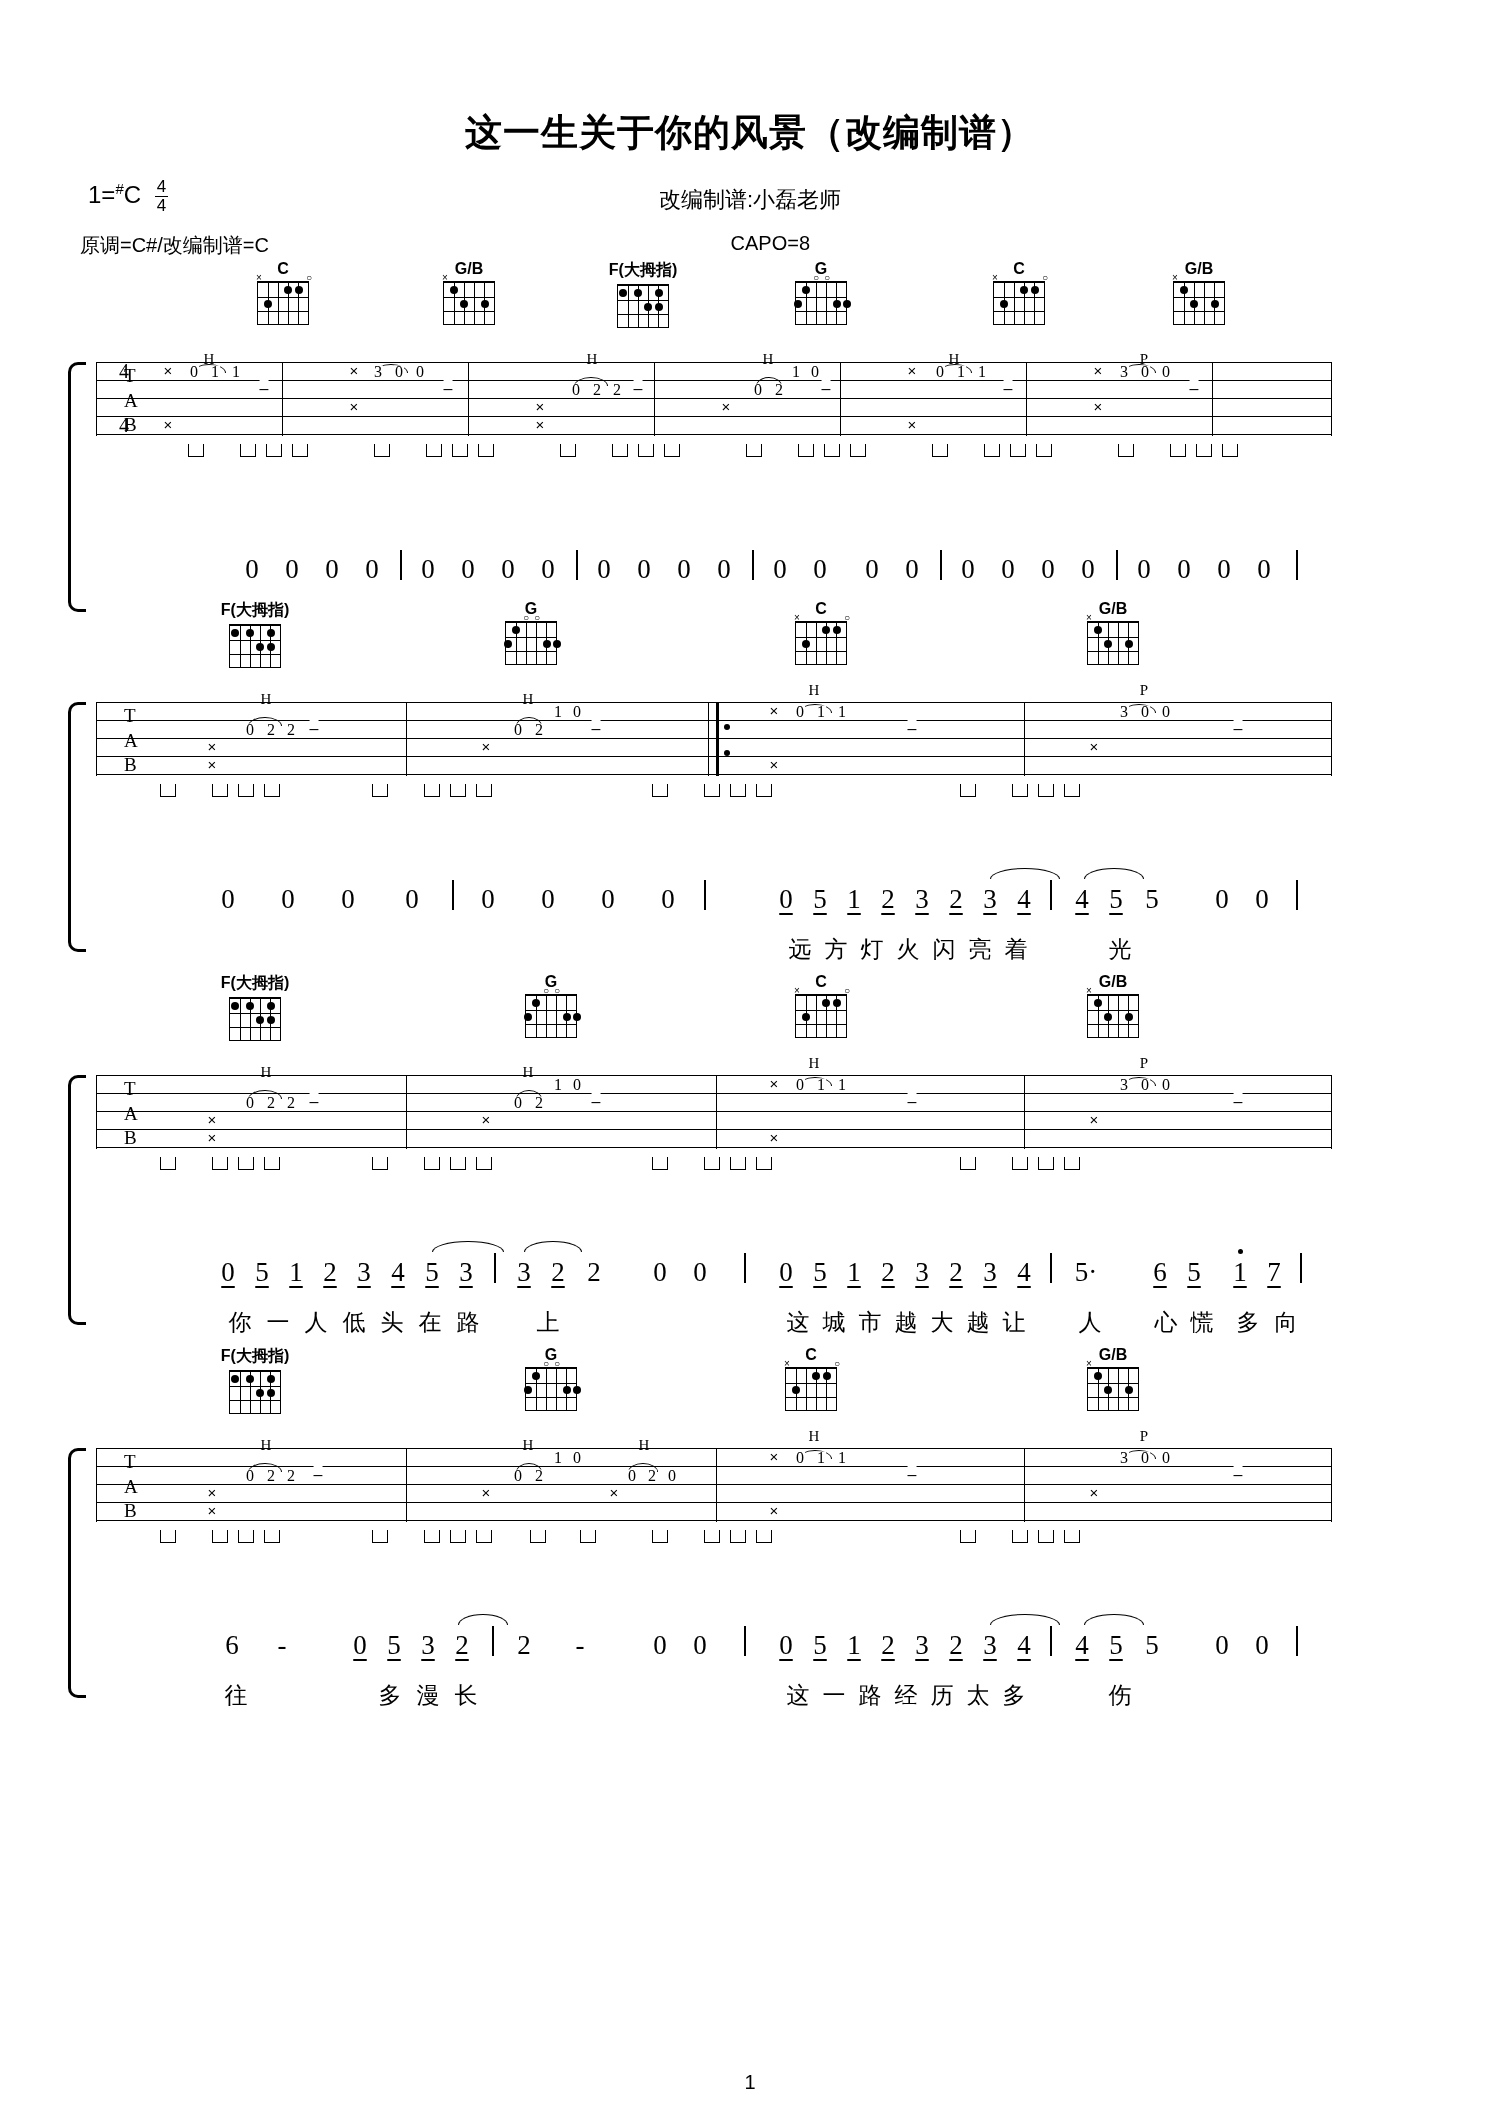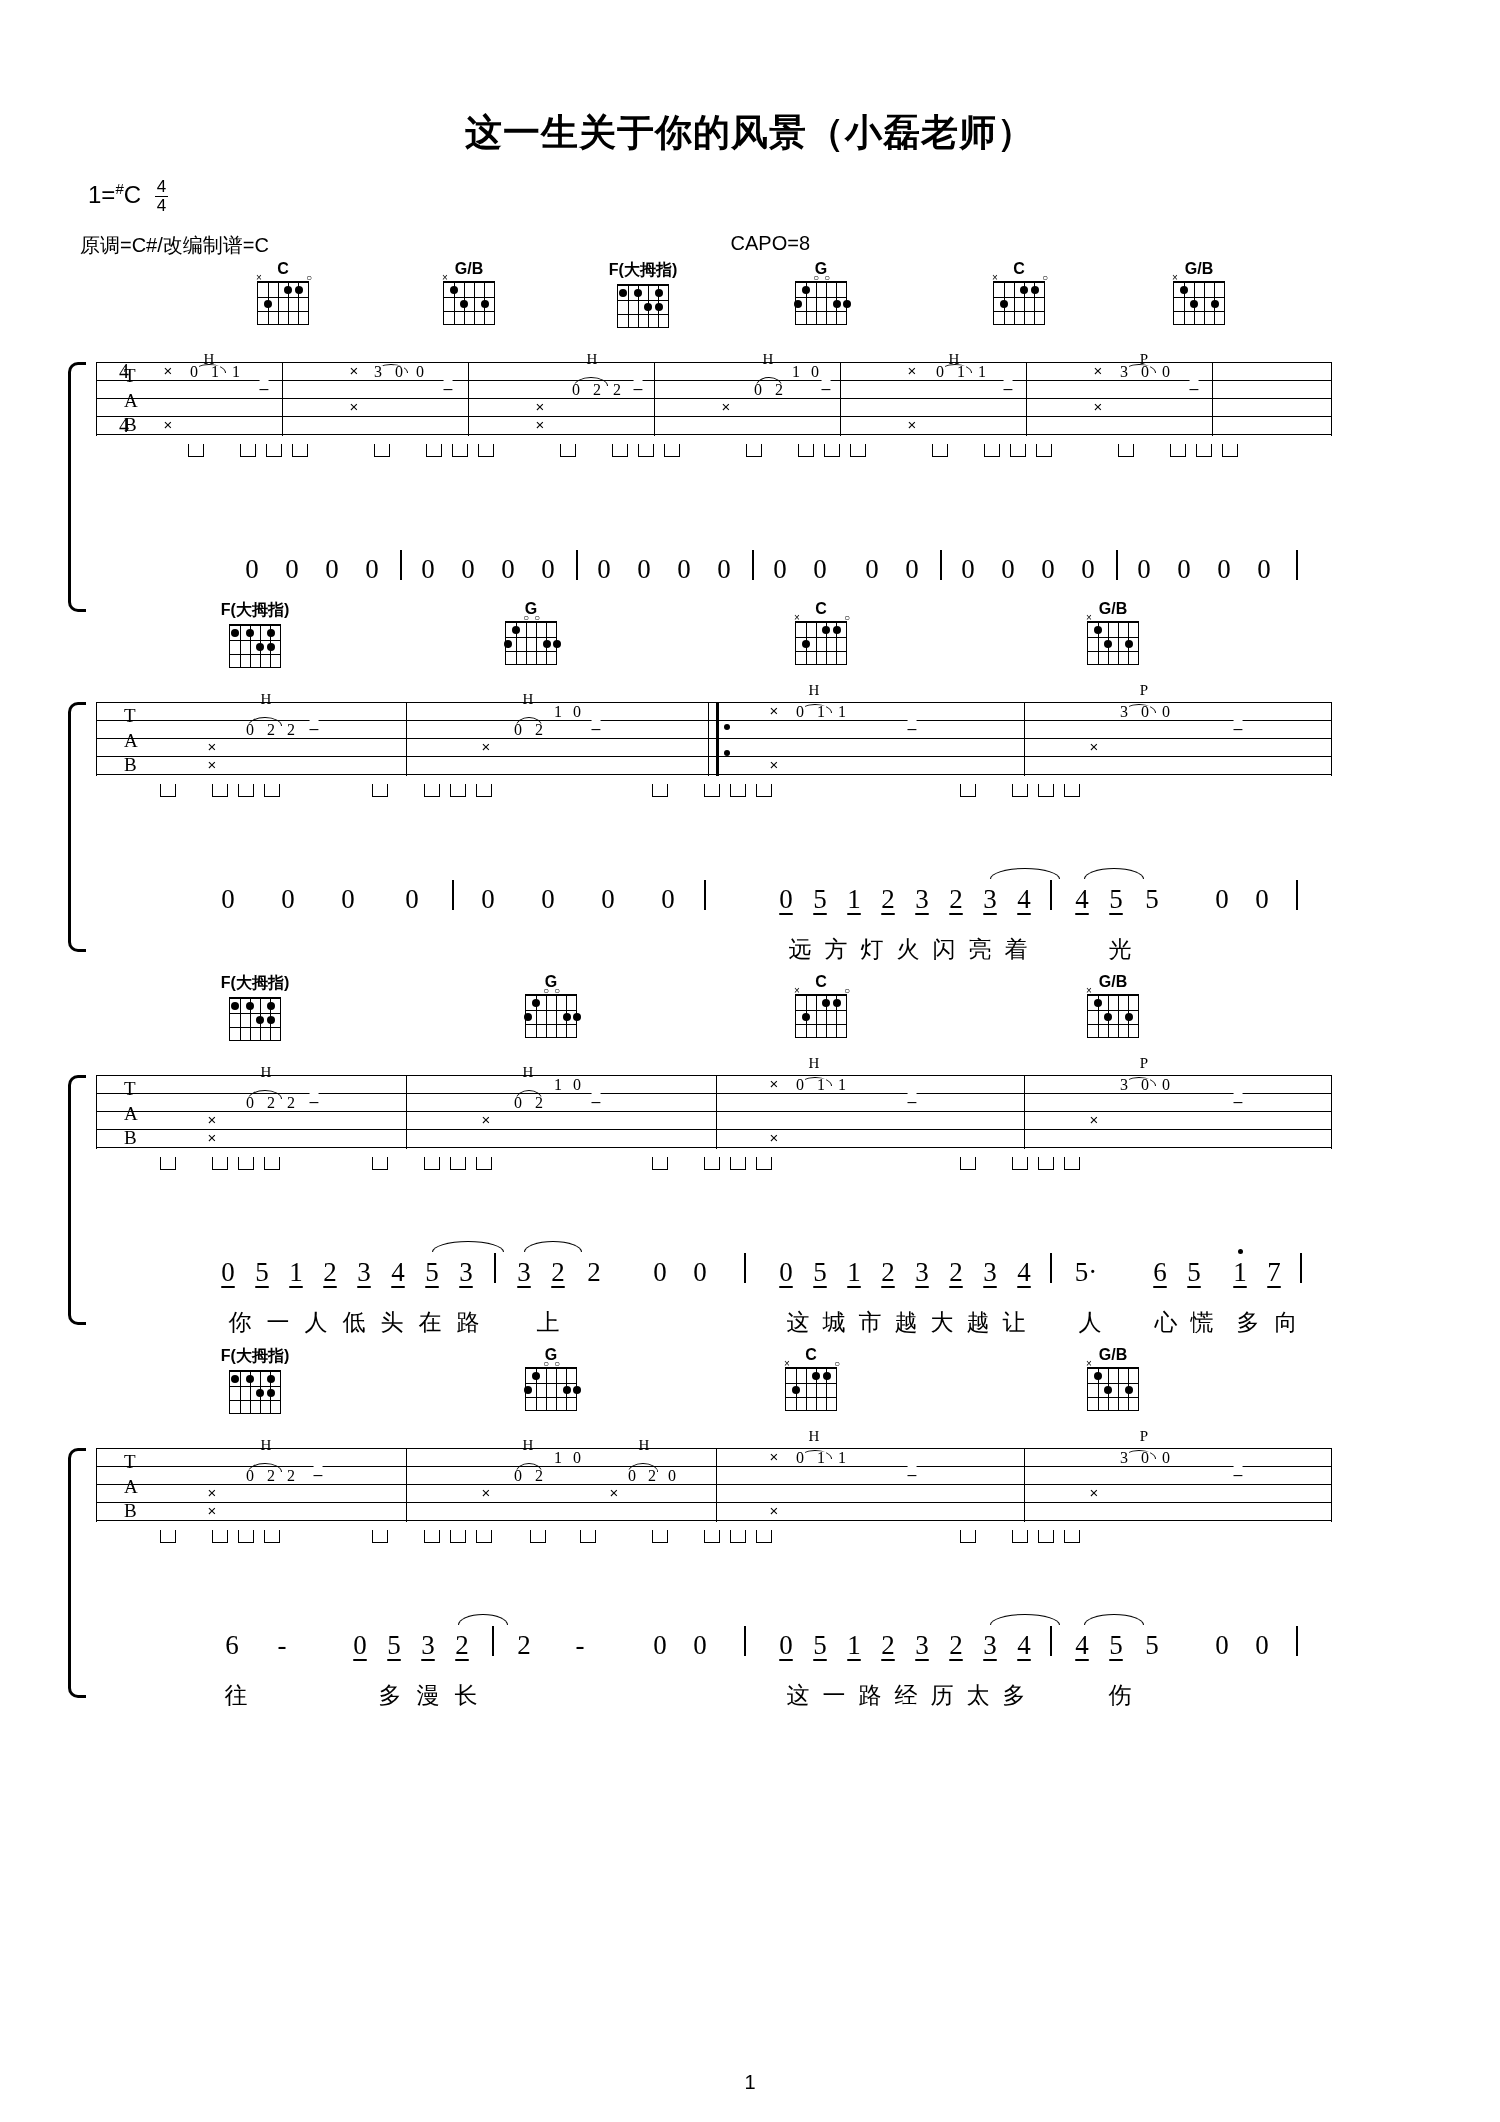--- a/index.html
+++ b/index.html
@@ -140,21 +140,22 @@
     border-radius:50% 50% 0 0 / 100% 100% 0 0; height:11px;
   }
   .overdot { position:absolute; width:5px;height:5px;background:#000;border-radius:50%;}
   .mdash { position:absolute; font-size:27px; font-family:"Liberation Serif", serif; transform:translateX(-50%);}
 </style>
 </head>
 <body>
 
 <div class="page">
 
-  <div class="title">这一生关于你的风景（小磊老师）</div>
+  <div class="title">这一生关于你的风景（改编制谱）</div>
+  <div class="subtitle">改编制谱:小磊老师</div>
 
   <div class="keyblock">
     <span>1=</span><span class="sharp">#</span><span>C</span>
     <span class="frac">
       <span class="num">4</span>
       <span class="den">4</span>
     </span>
   </div>
   <div class="origkey">原调=C#/改编制谱=C</div>
   <div class="capo">CAPO=8</div>

